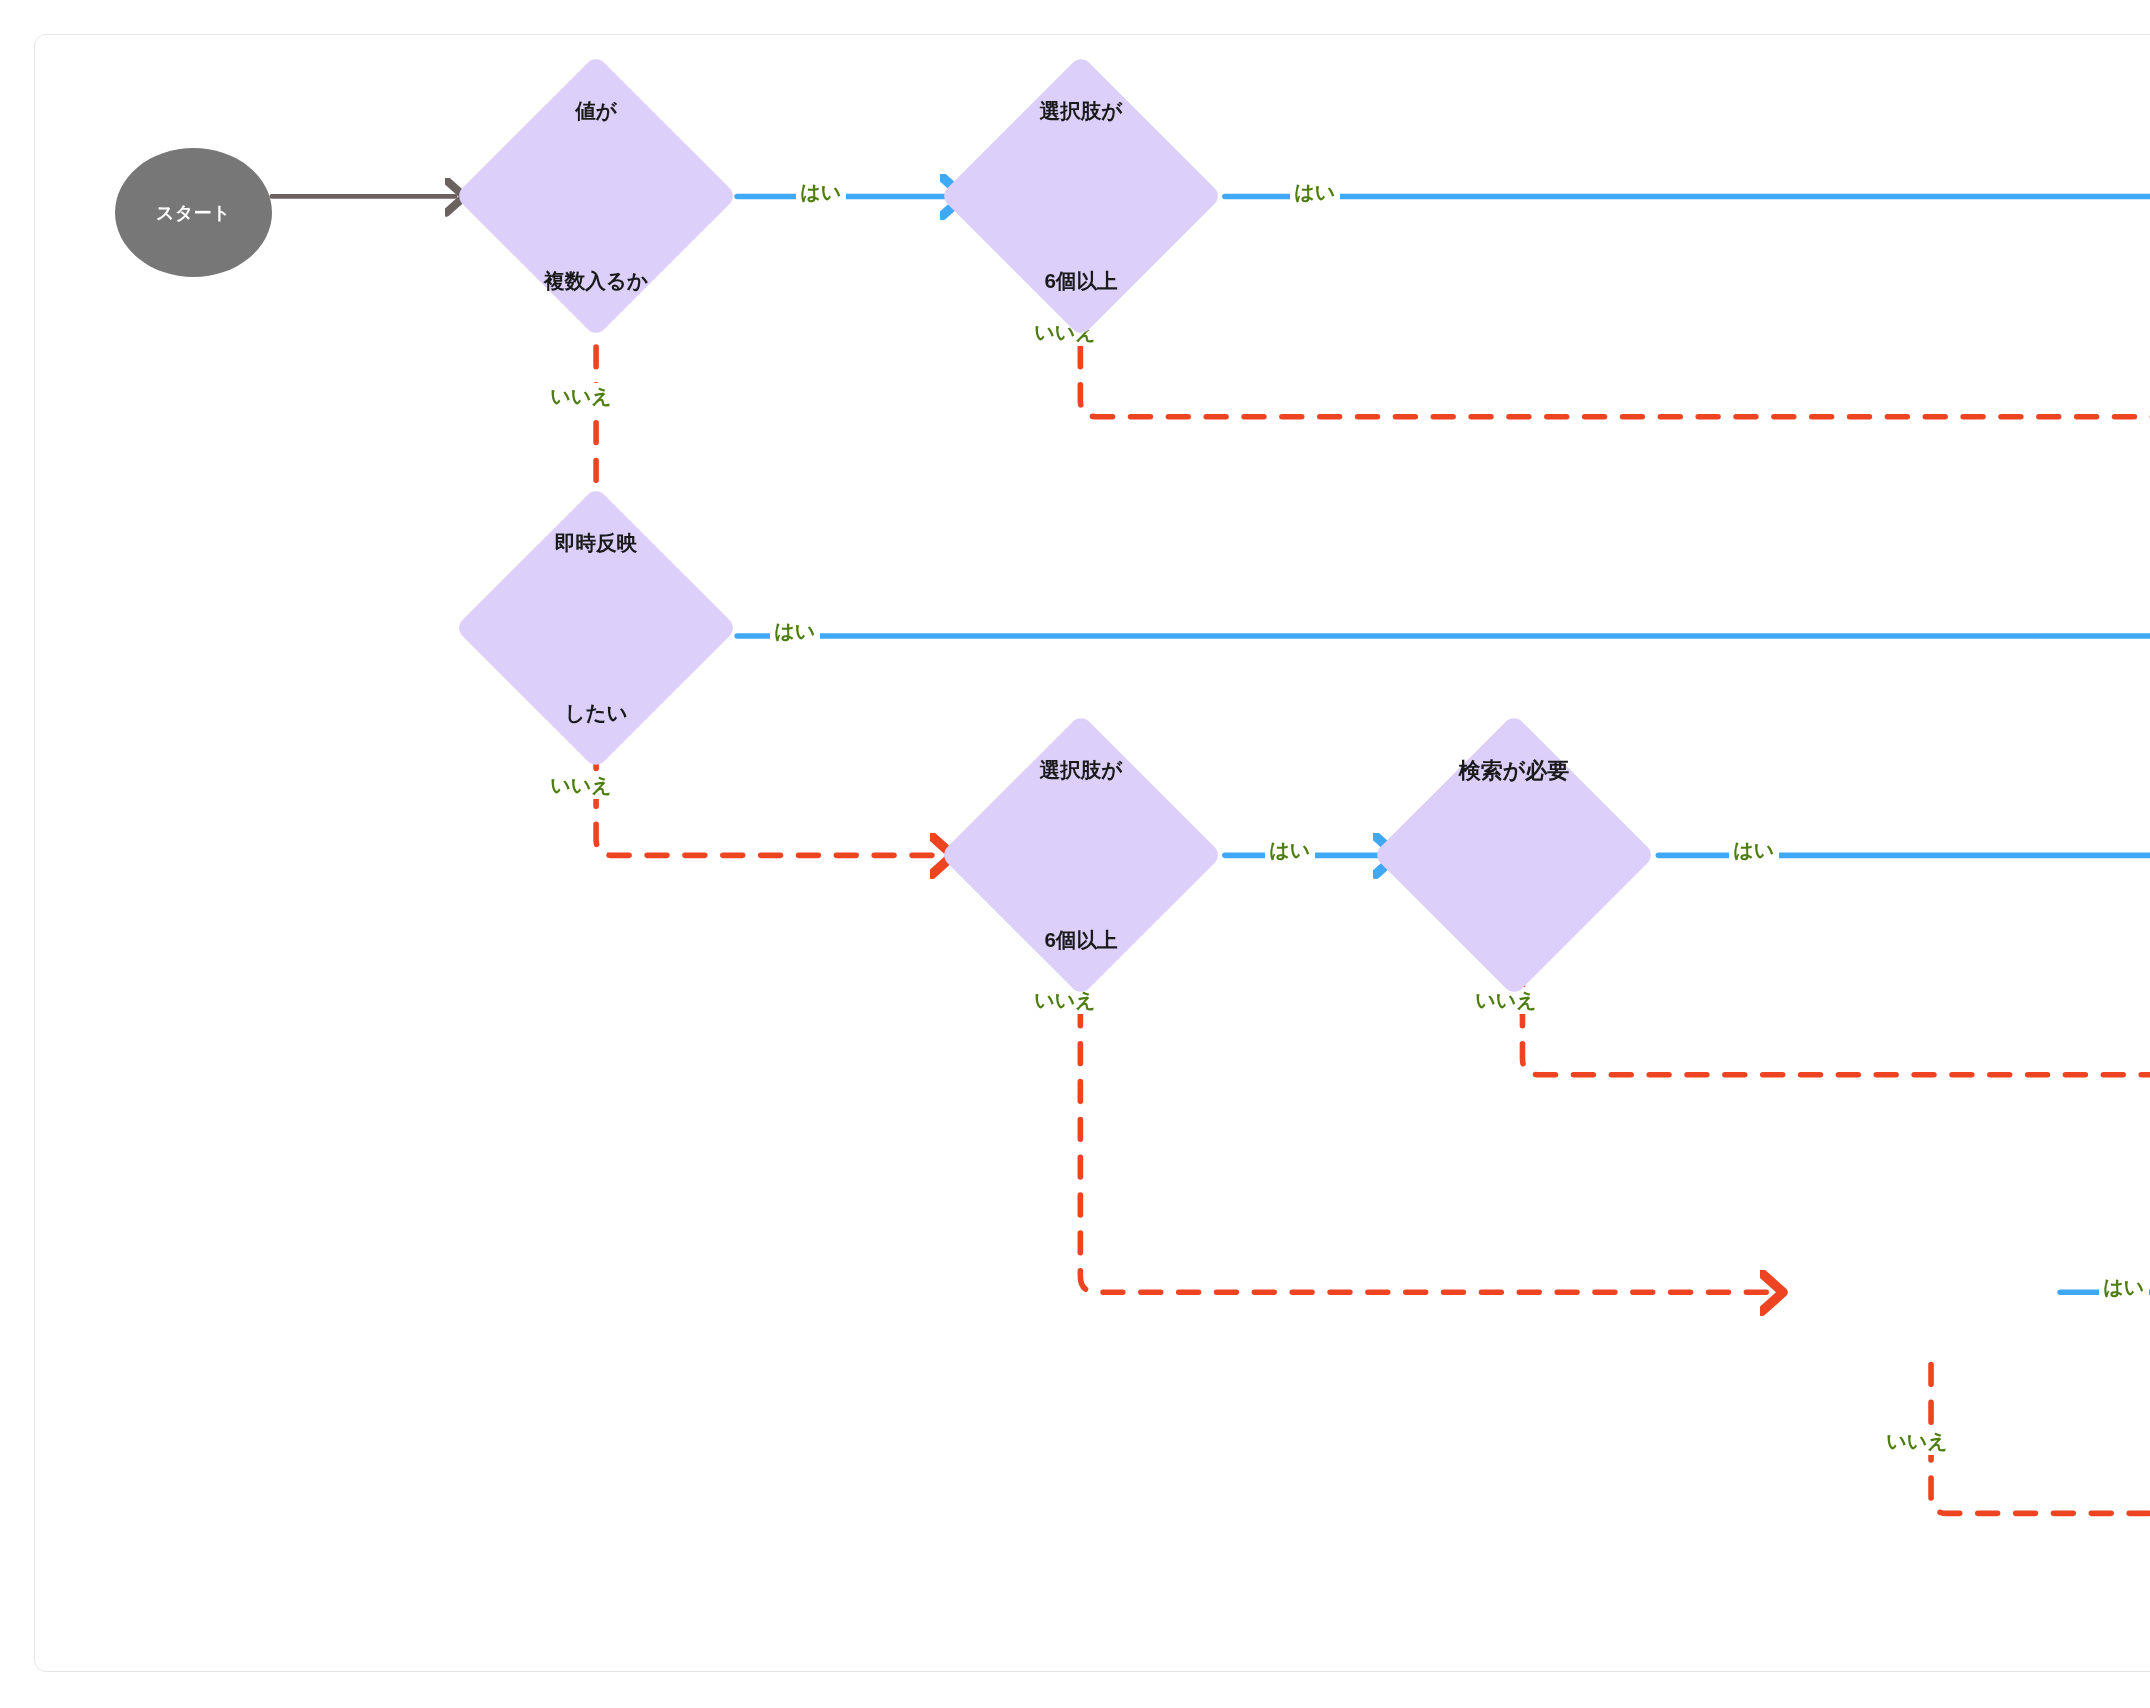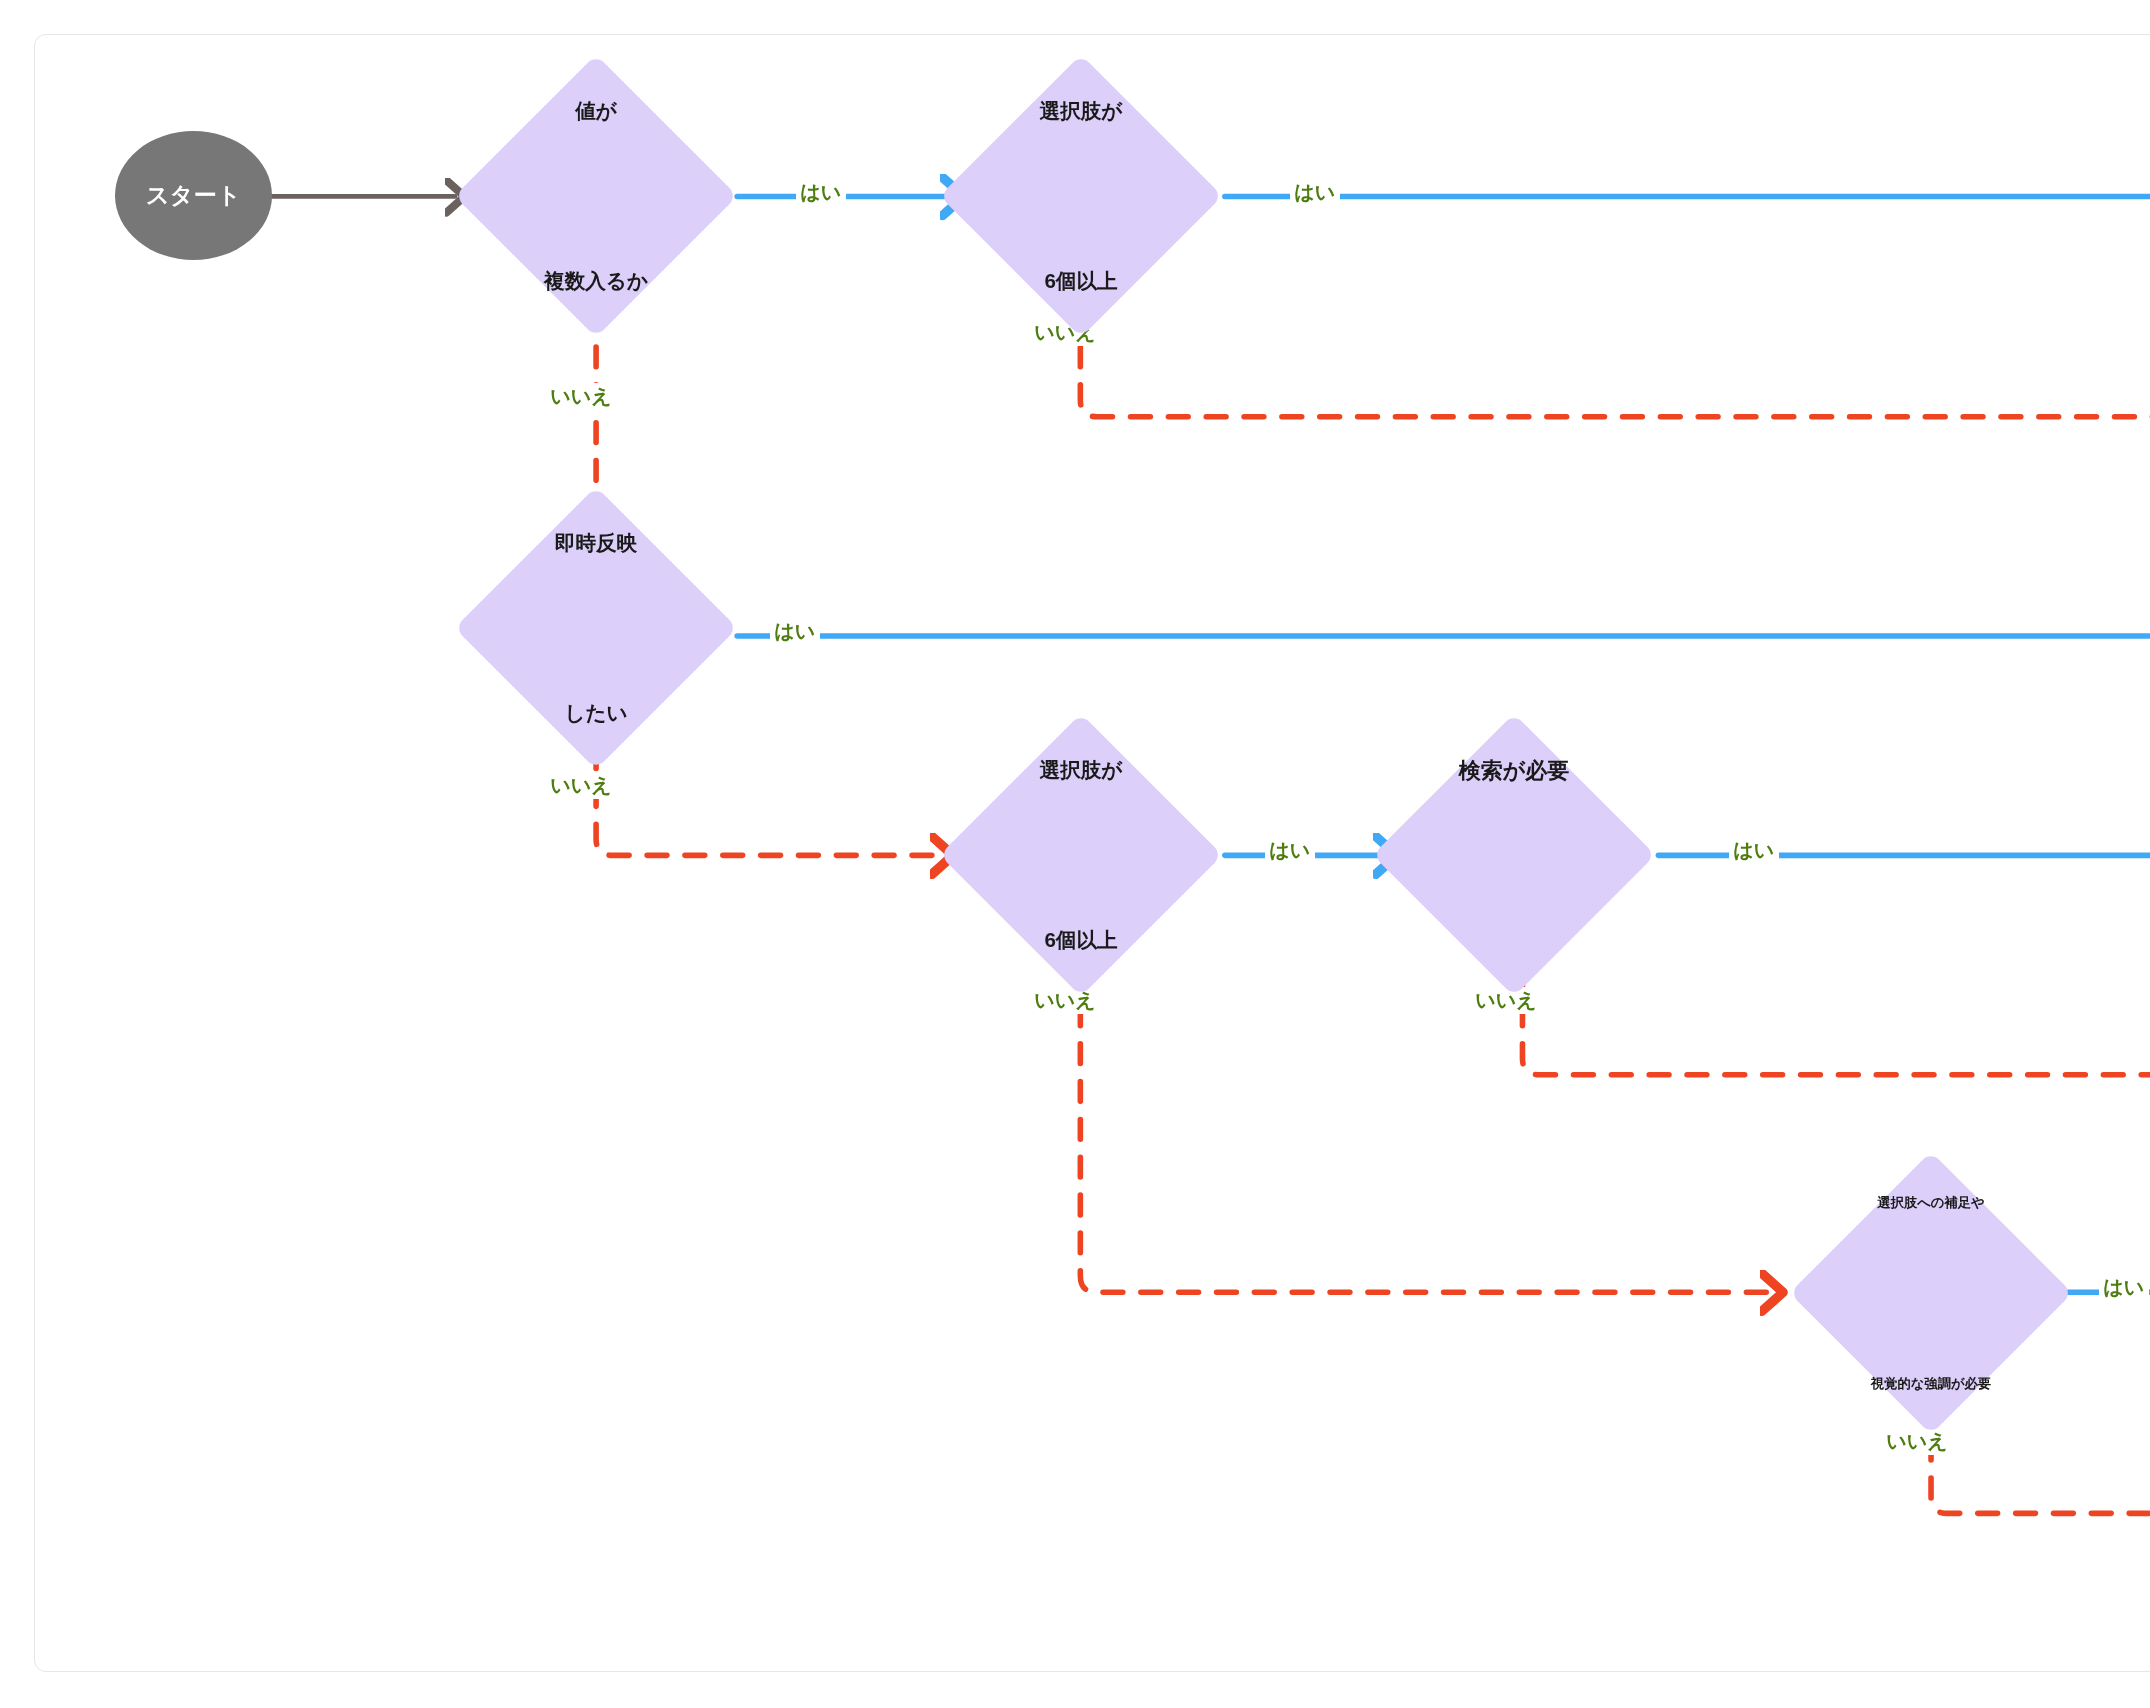--- a/index.html
+++ b/index.html
@@ -130,21 +130,21 @@
   <div class="edge-label" style="left:1729px;top:837px;font-size:20px;">はい</div>
 
   <div class="edge-label" style="left:1030px;top:987px;font-size:20px;">いいえ</div>
 
   <div class="edge-label" style="left:1471px;top:987px;font-size:20px;">いいえ</div>
 
   <div class="edge-label" style="left:2099px;top:1274px;font-size:20px;">はい</div>
 
   <div class="edge-label" style="left:1882px;top:1428px;font-size:20px;">いいえ</div>
 
-  <div class="node start-node" style="left:115px;top:131px;width:157px;height:129px;font-size:23px;">
+  <div class="node start-node" style="left:115px;top:148px;width:157px;height:129px;font-size:18px;">
     <span>スタート</span>
   </div>
 
   <div class="diamond-wrap" style="left:496px;top:96px;width:200px;height:200px;">
     <div class="diamond-shape"></div>
     <div class="diamond-label" style="font-size:20.6px;">
       <span>値が</span>
       <span>複数入るか</span>
     </div>
   </div>
@@ -173,22 +173,15 @@
     </div>
   </div>
 
   <div class="diamond-wrap" style="left:1414px;top:755px;width:200px;height:200px;">
     <div class="diamond-shape"></div>
     <div class="diamond-label" style="font-size:22px;">
       <span>検索が必要</span>
     </div>
   </div>
 
-  <div class="diamond-wrap" style="left:1831px;top:1193px;width:200px;height:200px;">
-    <div class="diamond-shape"></div>
-    <div class="diamond-label" style="font-size:13.3px;">
-      <span>選択肢への補足や</span>
-      <span>視覚的な強調が必要</span>
-    </div>
-  </div>
 
 </div>
 
 
 </body></html>

